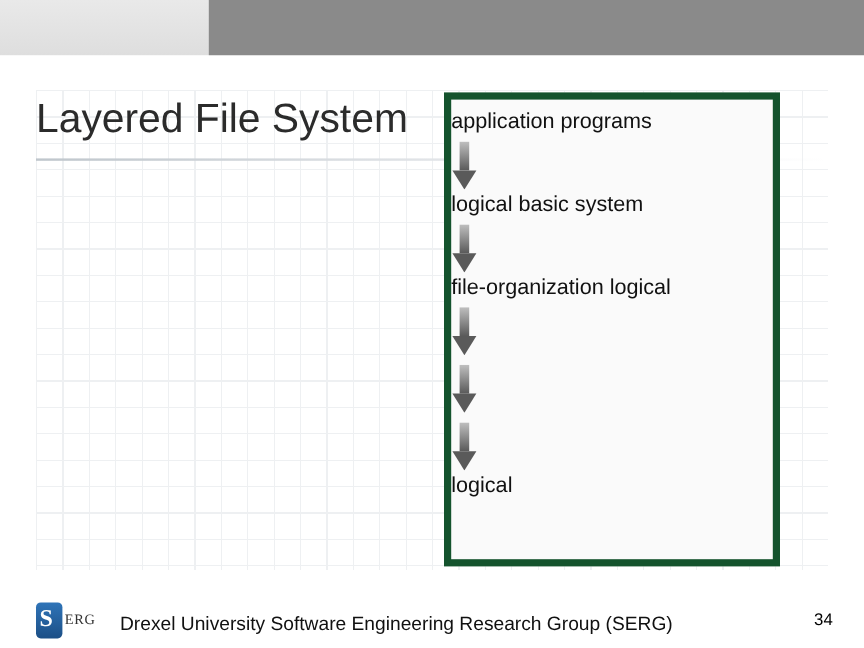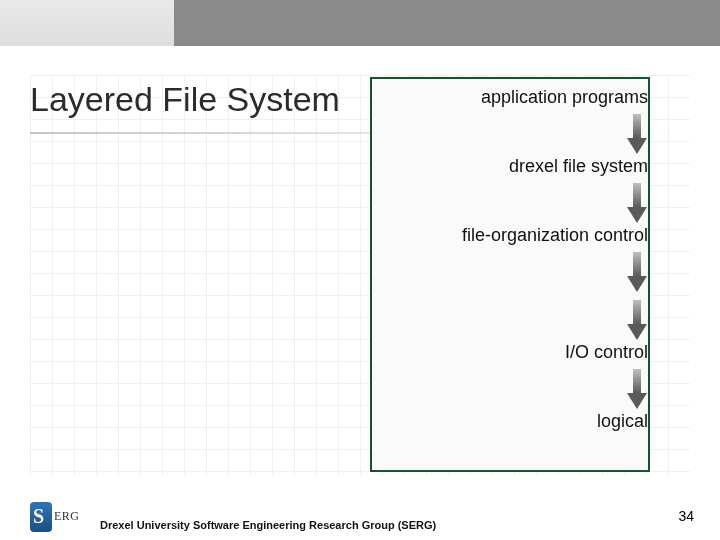--- a/index.html
+++ b/index.html
@@ -6,29 +6,29 @@
   html, body { width: 720px; height: 540px; font-family: Arial, Helvetica, sans-serif; background: #fff; }
   .slide { position: relative; width: 720px; height: 540px; background: #fff; }
   .topbar { position: absolute; top: 0; left: 0; width: 720px; height: 46px; background: linear-gradient(#e9e9e9,#dedede); }
   .topbar .shade { position: absolute; left: 174px; top: 0; width: 546px; height: 46px; background: #8a8a8a; }
   .grid-area { position: absolute; left: 30px; top: 75px; width: 660px; height: 400px;
     background-image: repeating-linear-gradient(to right, #eef0f2 0, #eef0f2 1px, transparent 1px, transparent 22px),
                       repeating-linear-gradient(to bottom, #eef0f2 0, #eef0f2 1px, transparent 1px, transparent 22px);
   }
   .title { position: absolute; left: 30px; top: 80px; font-family: Verdana, Arial, sans-serif; font-size: 34px; color: #2b2b2b; }
   .title-underline { position: absolute; left: 30px; top: 132px; width: 660px; height: 2px; background: linear-gradient(to right, #bfc6cc 0%, #e8eaed 60%, transparent 100%); }
-  .diagram { position: absolute; left: 370px; top: 77px; width: 280px; height: 395px; border: 2px solid #14532d; background: #fafafa; display: flex; flex-direction: column; align-items: flex-end; padding: 8px 0 6px 0; }
+  .diagram { position: absolute; left: 370px; top: 77px; width: 280px; height: 395px; border: 6px solid #14532d; background: #fafafa; display: flex; flex-direction: column; align-items: flex-start; padding: 8px 0 6px 0; }
   .layer { font-family: Arial, sans-serif; font-size: 18px; color: #111; text-align: center; white-space: nowrap; }
   .arrow { display: flex; flex-direction: column; align-items: center; margin: 6px 0 2px 0; }
   .footer { position: absolute; left: 0; bottom: 0; width: 720px; height: 48px; display: flex; align-items: center; }
   .logo { position: absolute; left: 30px; bottom: 8px; width: 58px; height: 30px; }
   .logo .lb { position:absolute; left:0; top:0; width:22px; height:30px; border-radius:4px; background: linear-gradient(#2f74b8,#1c4f86); }
   .logo .ls { position:absolute; left:3px; top:3px; color:#fff; font-weight:bold; font-size:20px; font-family: Georgia, serif; }
   .logo .txt { position:absolute; left:24px; top:7px; font-family: Georgia, serif; font-size:12px; letter-spacing:0.5px; color:#333; }
-  .credit { position: absolute; left: 100px; bottom: 8px; font-size: 11px; font-weight: bold; color: #111; line-height: 1.3; }
+  .credit { position: absolute; left: 100px; bottom: 8px; font-size: 16px; font-weight: normal; color: #111; line-height: 1.3; }
   .credit a { color: #0645ad; text-decoration: underline; }
   .pagenum { position: absolute; right: 26px; bottom: 16px; font-size: 14px; color: #000; }
 </style>
 </head>
 <body>
 
 <div class="slide">
   <div class="topbar">
     <div class="shade"></div>
   </div>
@@ -45,34 +45,34 @@
         <defs>
             <linearGradient id="g1" x1="0" y1="0" x2="0" y2="1">
               <stop offset="0" stop-color="#bfbfbf"></stop>
               <stop offset="1" stop-color="#5a5a5a"></stop>
             </linearGradient>
           </defs>
         <rect x="7" y="0" width="8" height="24" fill="url(#g1)"></rect>
         <polygon points="1,24 21,24 11,40" fill="#5a5a5a"></polygon>
       </svg>
     </div>
-    <div class="layer">drexel file system</div>
+    <div class="layer">logical basic system</div>
     <div class="arrow">
       <svg width="22" height="40" viewBox="0 0 22 40">
         <defs>
             <linearGradient id="g2" x1="0" y1="0" x2="0" y2="1">
               <stop offset="0" stop-color="#bfbfbf"></stop>
               <stop offset="1" stop-color="#5a5a5a"></stop>
             </linearGradient>
           </defs>
         <rect x="7" y="0" width="8" height="24" fill="url(#g2)"></rect>
         <polygon points="1,24 21,24 11,40" fill="#5a5a5a"></polygon>
       </svg>
     </div>
-    <div class="layer">file-organization control</div>
+    <div class="layer">file-organization logical</div>
     <div class="arrow">
       <svg width="22" height="40" viewBox="0 0 22 40">
         <defs>
             <linearGradient id="g3" x1="0" y1="0" x2="0" y2="1">
               <stop offset="0" stop-color="#bfbfbf"></stop>
               <stop offset="1" stop-color="#5a5a5a"></stop>
             </linearGradient>
           </defs>
         <rect x="7" y="0" width="8" height="24" fill="url(#g3)"></rect>
         <polygon points="1,24 21,24 11,40" fill="#5a5a5a"></polygon>
@@ -83,21 +83,20 @@
         <defs>
             <linearGradient id="g4" x1="0" y1="0" x2="0" y2="1">
               <stop offset="0" stop-color="#bfbfbf"></stop>
               <stop offset="1" stop-color="#5a5a5a"></stop>
             </linearGradient>
           </defs>
         <rect x="7" y="0" width="8" height="24" fill="url(#g4)"></rect>
         <polygon points="1,24 21,24 11,40" fill="#5a5a5a"></polygon>
       </svg>
     </div>
-    <div class="layer">I/O control</div>
     <div class="arrow">
       <svg width="22" height="40" viewBox="0 0 22 40">
         <defs>
             <linearGradient id="g5" x1="0" y1="0" x2="0" y2="1">
               <stop offset="0" stop-color="#bfbfbf"></stop>
               <stop offset="1" stop-color="#5a5a5a"></stop>
             </linearGradient>
           </defs>
         <rect x="7" y="0" width="8" height="24" fill="url(#g5)"></rect>
         <polygon points="1,24 21,24 11,40" fill="#5a5a5a"></polygon>

